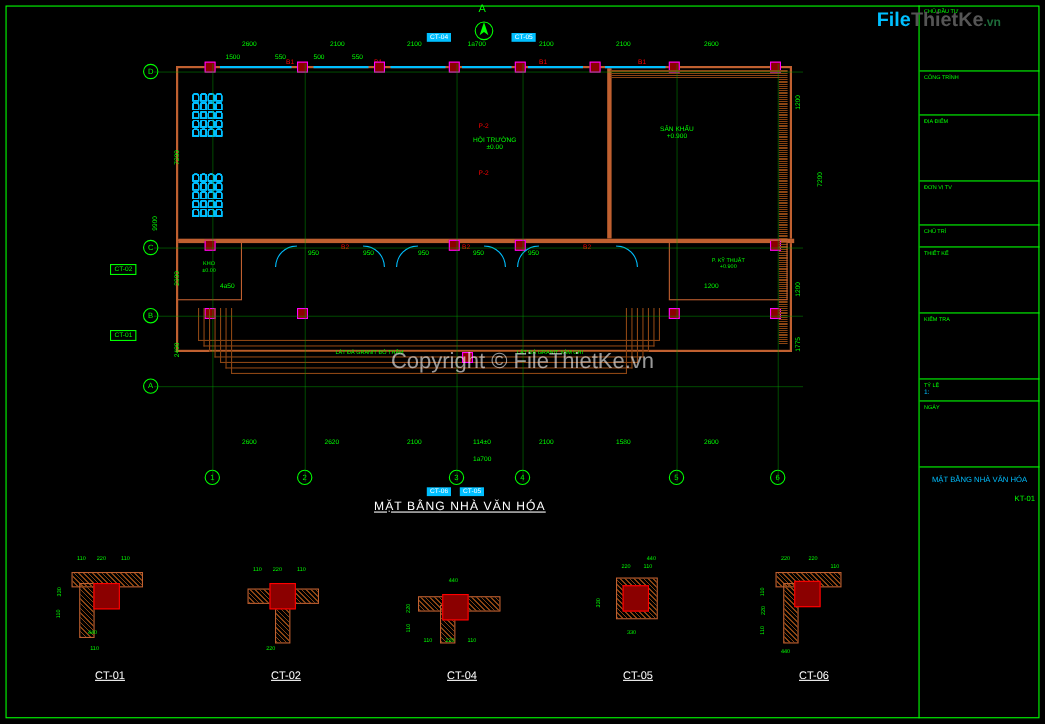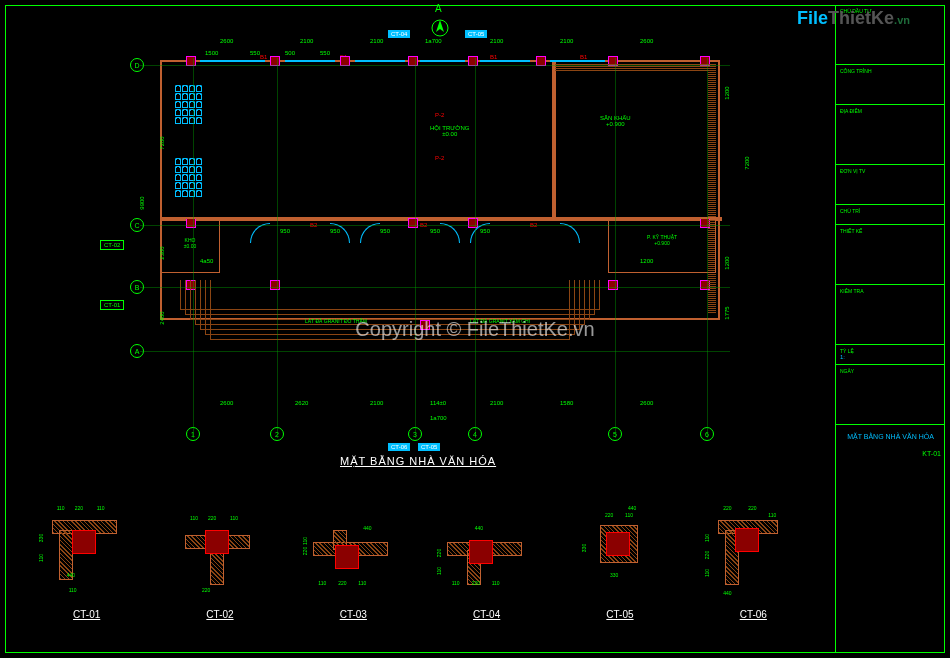--- a/index.html
+++ b/index.html
@@ -1004,32 +1004,20 @@
     <div class="detail-hatch" style="top:55px;left:50px;width:14px;height:40px;"></div>
     <div class="detail-col"></div>
     <div class="detail-dim" style="top:25px;left:30px;">110</div>
     <div class="detail-dim" style="top:25px;left:48px;">220</div>
     <div class="detail-dim" style="top:25px;left:70px;">110</div>
     <div class="detail-dim" style="top:97px;left:42px;">220</div>
     <div class="detail-label">CT-02</div>
   </div>
   <div class="detail-item">
     <div class="detail-hatch" style="top:52px;left:20px;width:75px;height:14px;"></div>
-    <div class="detail-hatch" style="top:40px;left:40px;width:14px;height:20px;"></div>
-    <div class="detail-col" style="left:42px;top:55px;"></div>
-    <div class="detail-dim" style="top:35px;left:70px;">440</div>
-    <div class="detail-dim" style="top:90px;left:25px;">110</div>
-    <div class="detail-dim" style="top:90px;left:45px;">220</div>
-    <div class="detail-dim" style="top:90px;left:65px;">110</div>
-    <div class="detail-dim" style="top:58px;left:8px;transform:rotate(-90deg);">220</div>
-    <div class="detail-dim" style="top:48px;left:8px;transform:rotate(-90deg);">110</div>
-    <div class="detail-label">CT-03</div>
-  </div>
-  <div class="detail-item">
-    <div class="detail-hatch" style="top:52px;left:20px;width:75px;height:14px;"></div>
     <div class="detail-hatch" style="top:60px;left:40px;width:14px;height:35px;"></div>
     <div class="detail-col" style="left:42px;top:50px;"></div>
     <div class="detail-dim" style="top:35px;left:48px;">440</div>
     <div class="detail-dim" style="top:90px;left:25px;">110</div>
     <div class="detail-dim" style="top:90px;left:45px;">220</div>
     <div class="detail-dim" style="top:90px;left:65px;">110</div>
     <div class="detail-dim" style="top:60px;left:8px;transform:rotate(-90deg);">220</div>
     <div class="detail-dim" style="top:78px;left:8px;transform:rotate(-90deg);">110</div>
     <div class="detail-label">CT-04</div>
   </div>

